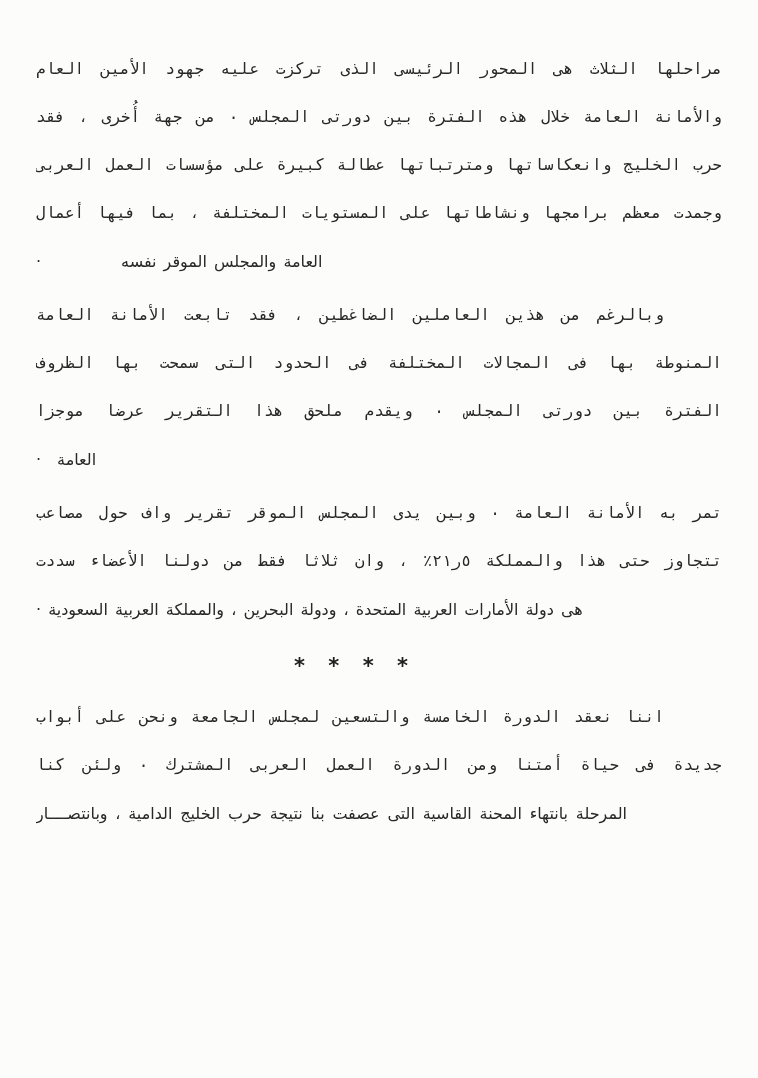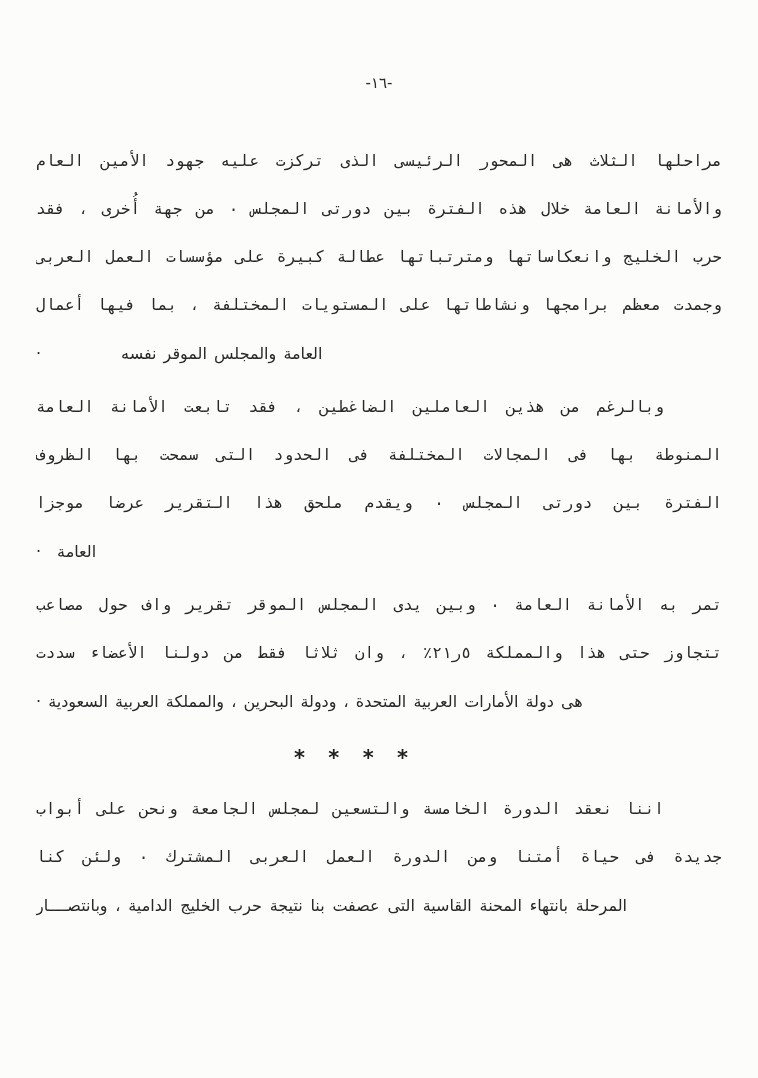--- a/index.html
+++ b/index.html
@@ -64,21 +64,20 @@
     letter-spacing: 8px;
     transform: translateX(-24px);
     color: #1f1f1f;
   }
 </style>
 </head>
 <body>
 
 <div class="page">
 
-  <div class="page-number">-١٦-</div>
 
   <div class="text-body">
 
     <div>
       <div class="line just">مراحلها الثلاث هى المحور الرئيسى الذى تركزت عليه جهود الأمين العام بالنيابــــــة</div>
       <div class="line just">والأمانة العامة خلال هذه الفترة بين دورتى المجلس · من جهة أُخرى ، فقد فرضـــت</div>
       <div class="line just">حرب الخليج وانعكاساتها ومترتباتها عطالة كبيرة على مؤسسات العمل العربى المشترك ·</div>
       <div class="line just">وجمدت معظم برامجها ونشاطاتها على المستويات المختلفة ، بما فيها أعمال الأمانــــــة</div>
       <div class="line">العامة والمجلس الموقر نفسه     ·</div>
     </div>

